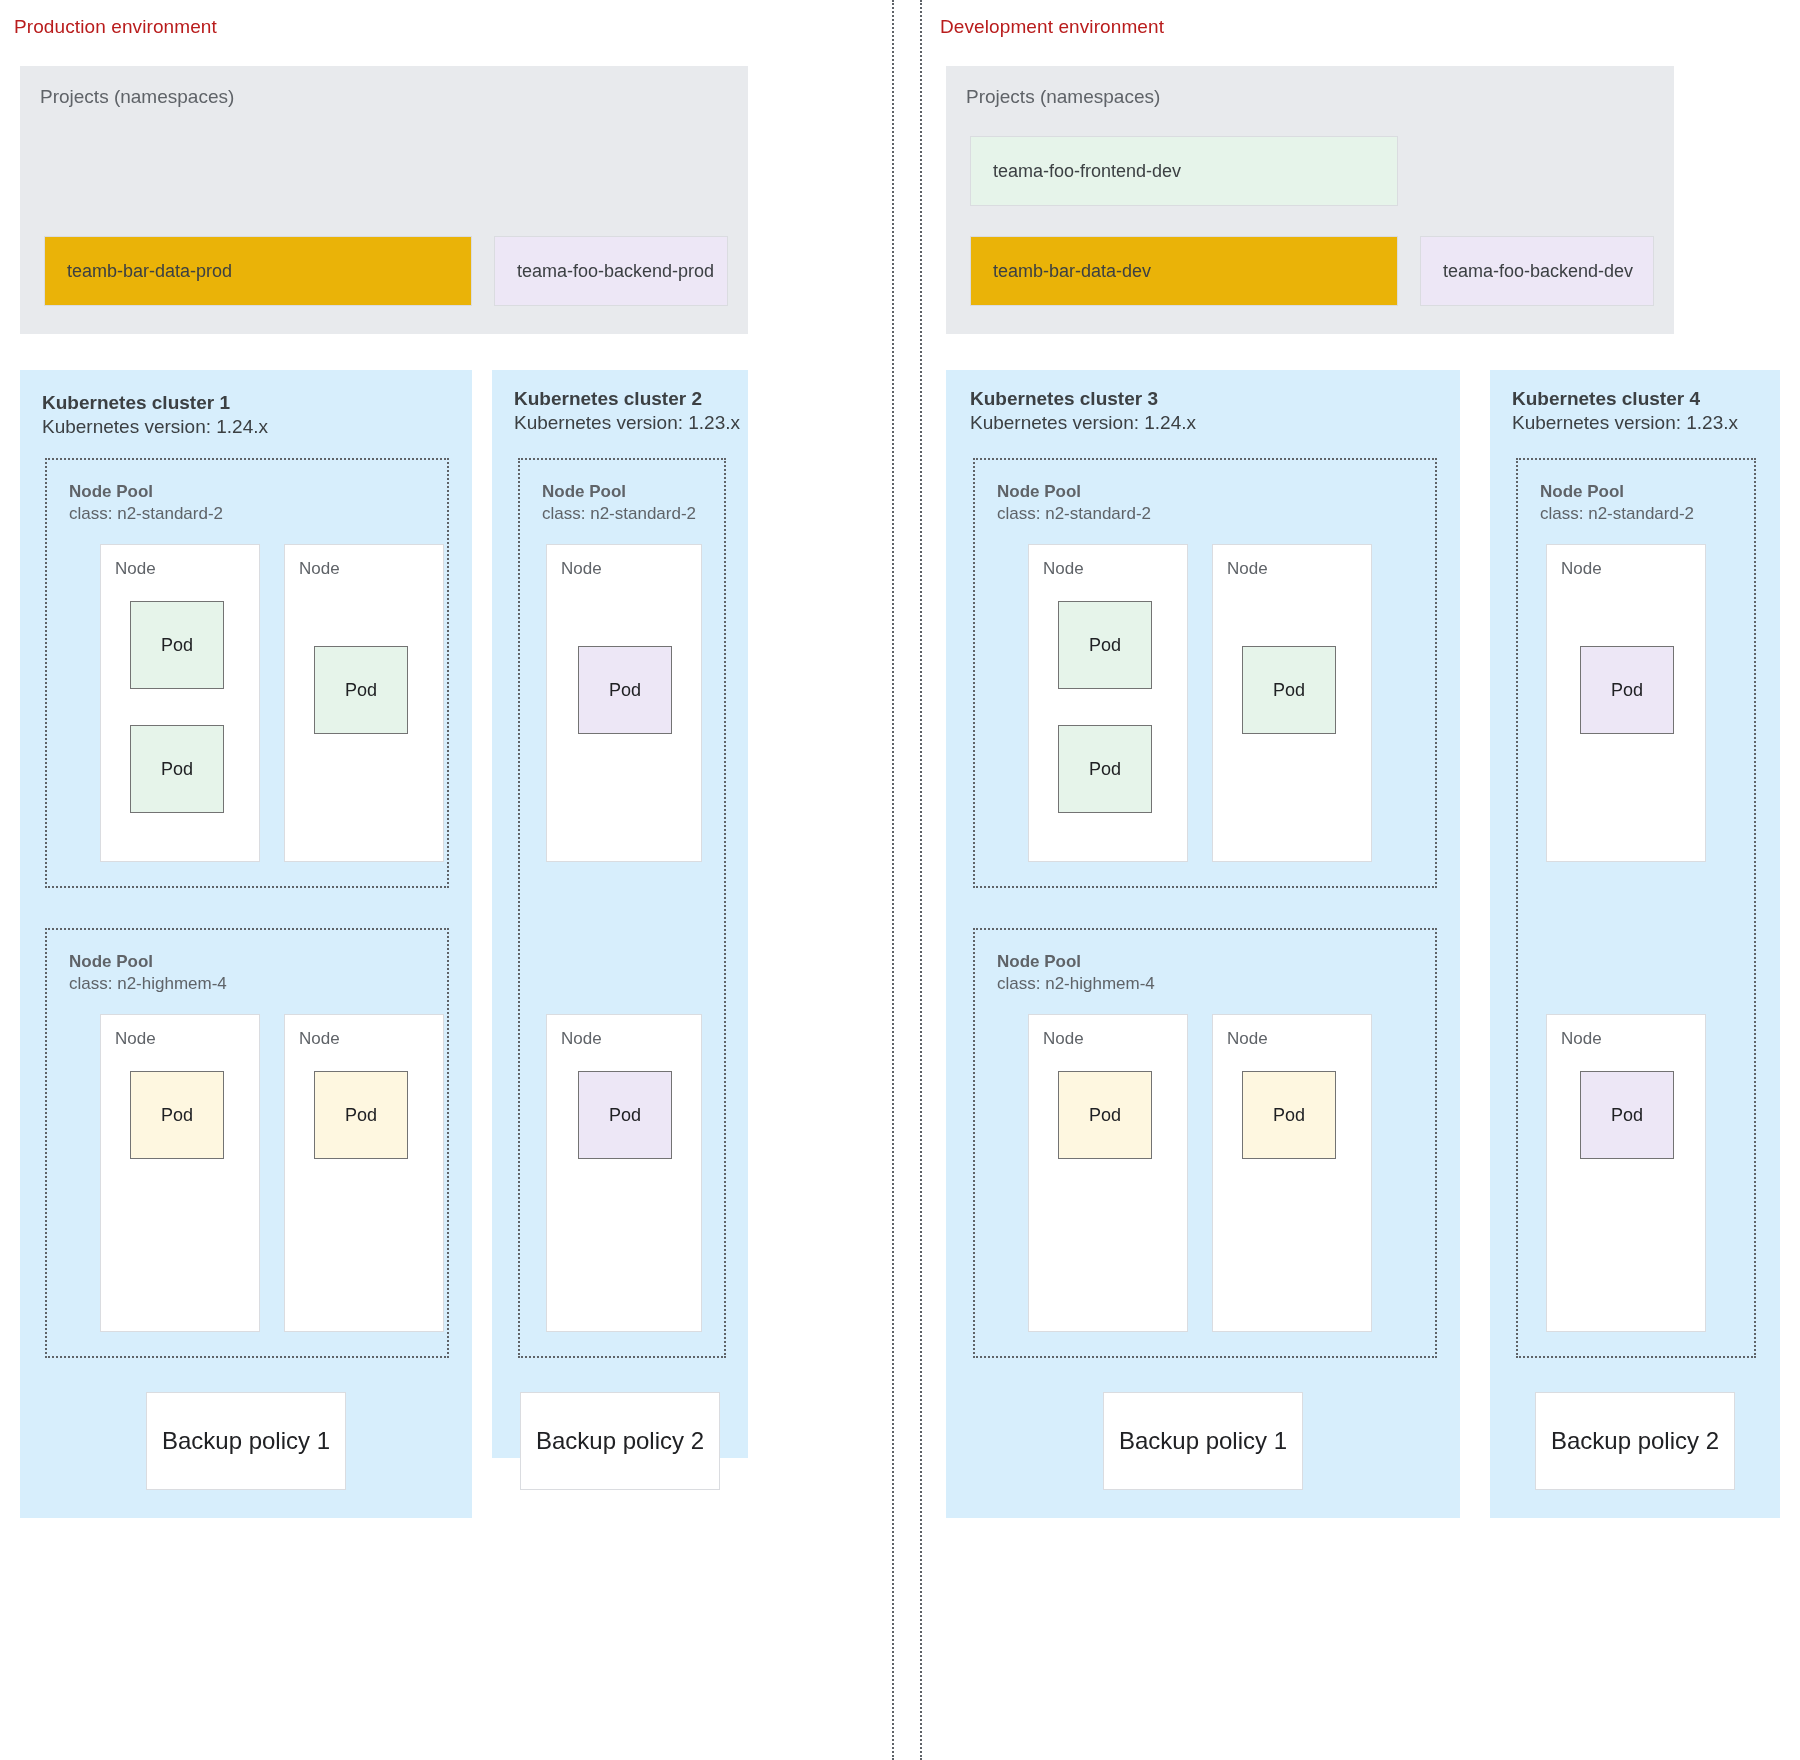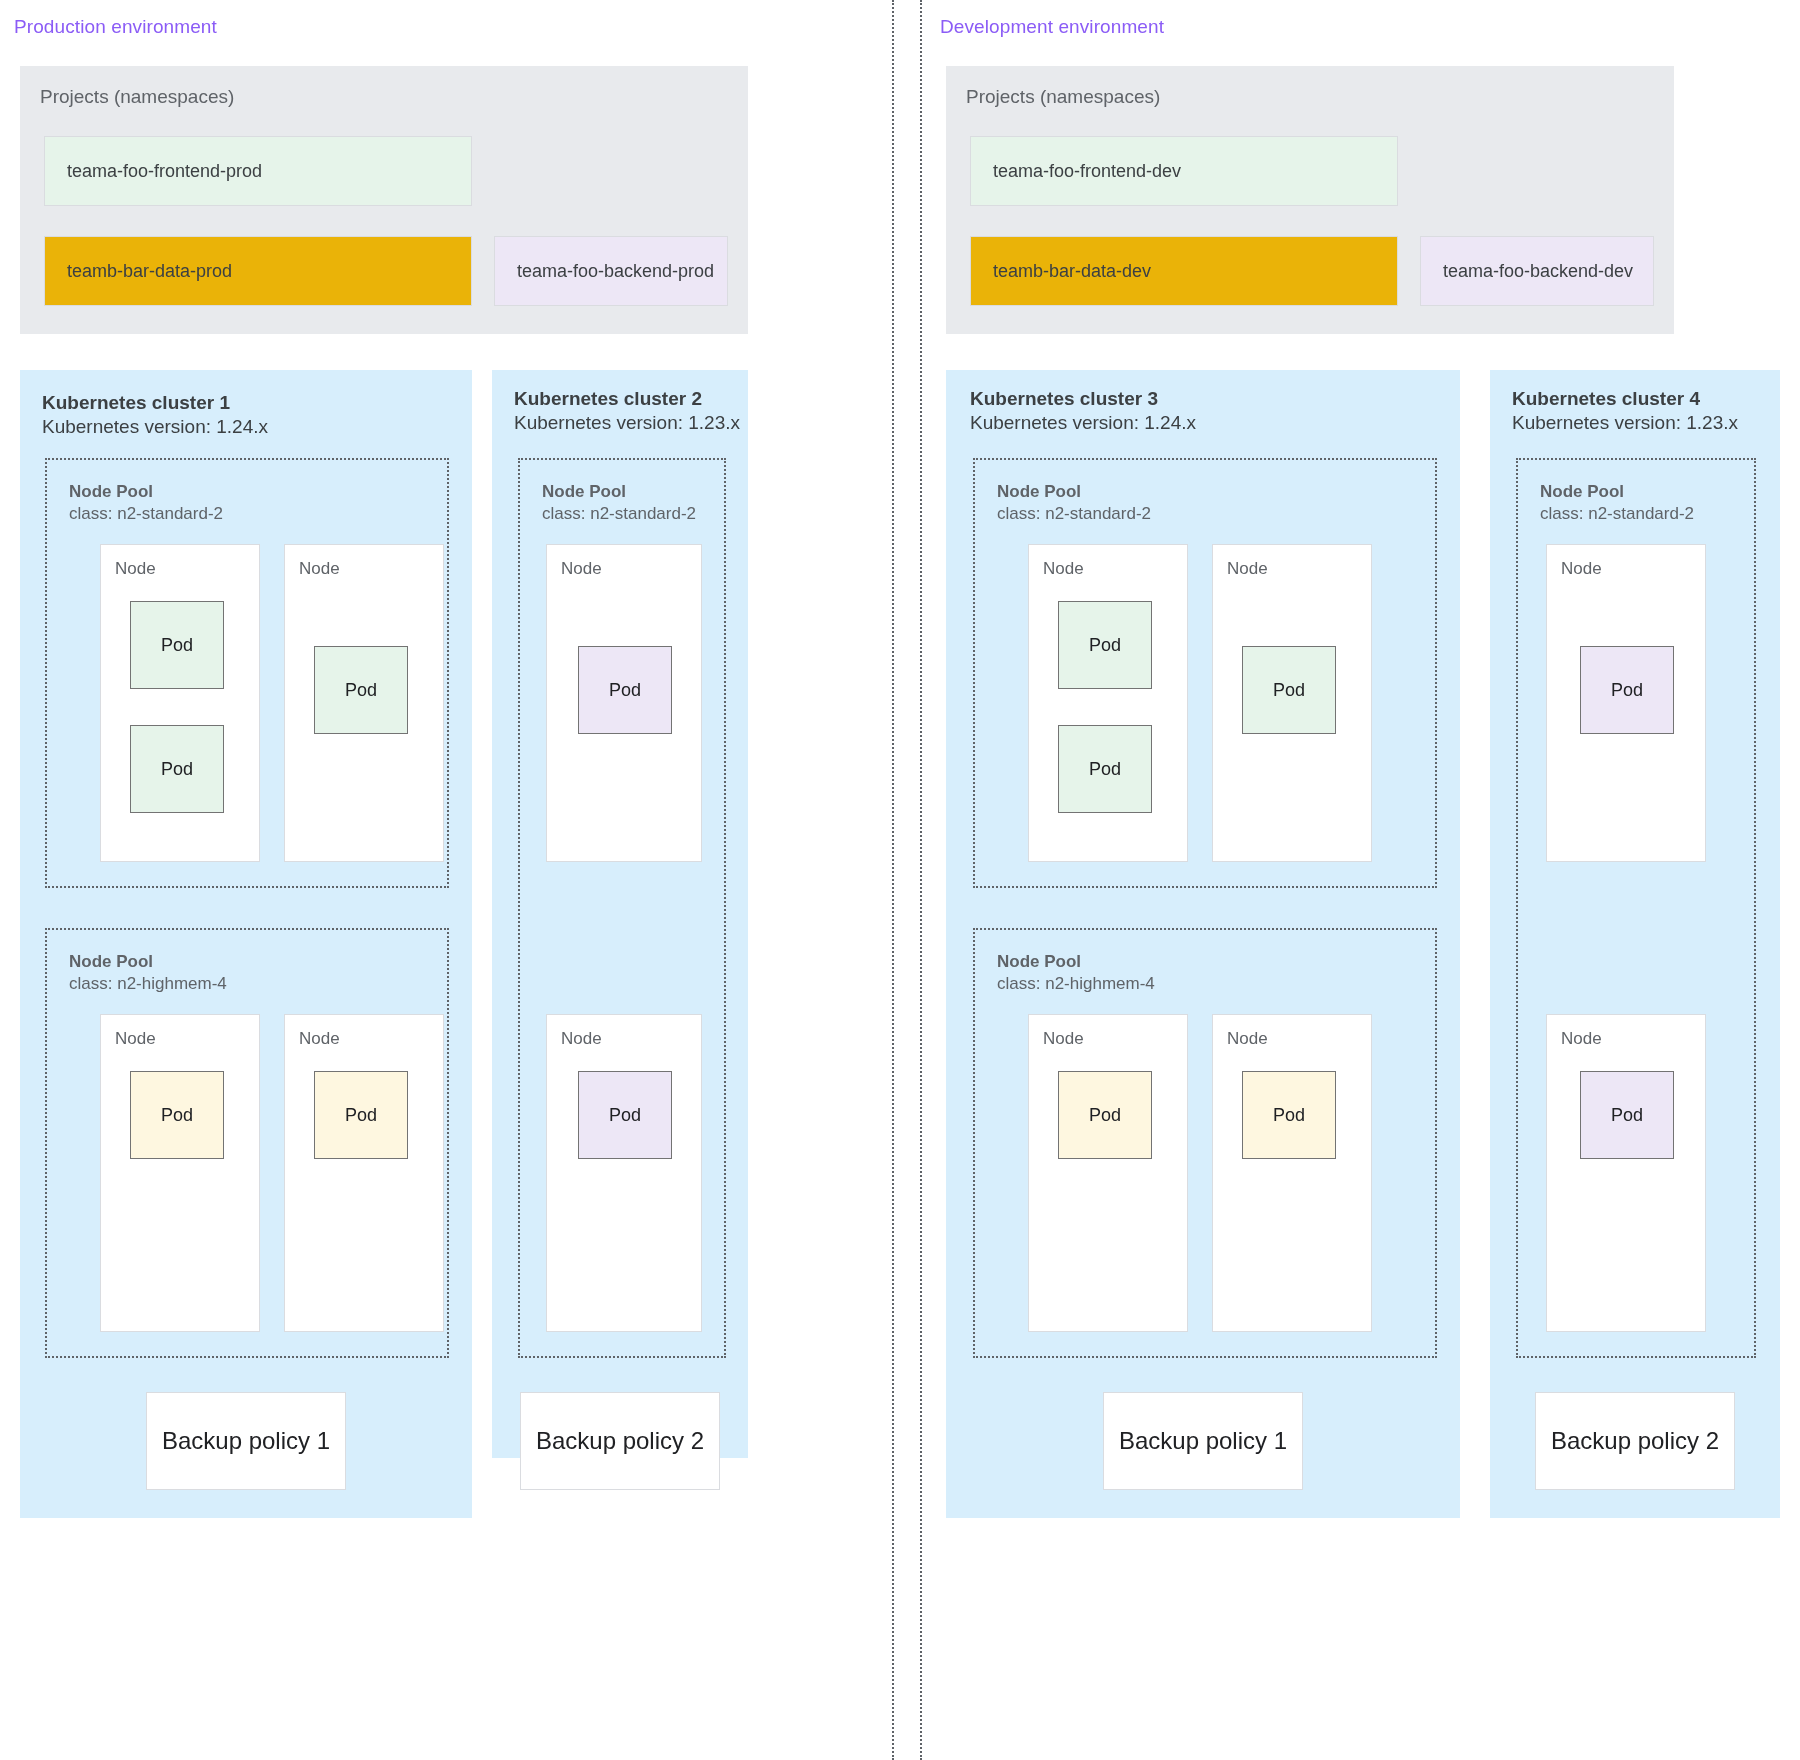--- a/index.html
+++ b/index.html
@@ -10,21 +10,21 @@
     position:relative;
     overflow:hidden;
   }
   .canvas{position:absolute;left:0;top:0;width:1800px;height:1760px;}
 
   
   .abs{position:absolute;box-sizing:border-box;}
 
   
   .env-title{
-    font-size:19px;color:#8b5cf6;letter-spacing:.1px;
+    font-size:19px;color:#b91c1c;letter-spacing:.1px;
     white-space:nowrap;
   }
 
   
   .projects-panel{
     background:#e8eaed;
   }
   .projects-label{
     font-size:19px;color:#5f6368;
   }
@@ -103,21 +103,20 @@
 <div class="canvas">
 
   <div class="abs divider" style="left:892px;top:0px;height:1760px;"></div>
   <div class="abs divider" style="left:920px;top:0px;height:1760px;"></div>
 
   <div class="abs env-title" style="left:14px;top:16px;">Production environment</div>
 
   <div class="abs projects-panel" style="left:20px;top:66px;width:728px;height:268px;">
     <div class="abs projects-label" style="left:20px;top:20px;">Projects (namespaces)</div>
 
-    <div class="abs ns-box ns-green" style="left:24px;top:70px;width:428px;height:70px;">teama-foo-frontend-prod</div>
 
     <div class="abs ns-box ns-yellow" style="left:24px;top:170px;width:428px;height:70px;">teamb-bar-data-prod</div>
 
     <div class="abs ns-box ns-purple" style="left:474px;top:170px;width:234px;height:70px;">teama-foo-backend-prod</div>
   </div>
 
   <div class="abs cluster" style="left:20px;top:370px;width:452px;height:1148px;">
 
     <div class="abs cluster-title" style="left:22px;top:22px;">Kubernetes cluster 1</div>
     <div class="abs cluster-ver" style="left:22px;top:46px;">Kubernetes version: 1.24.x</div>

